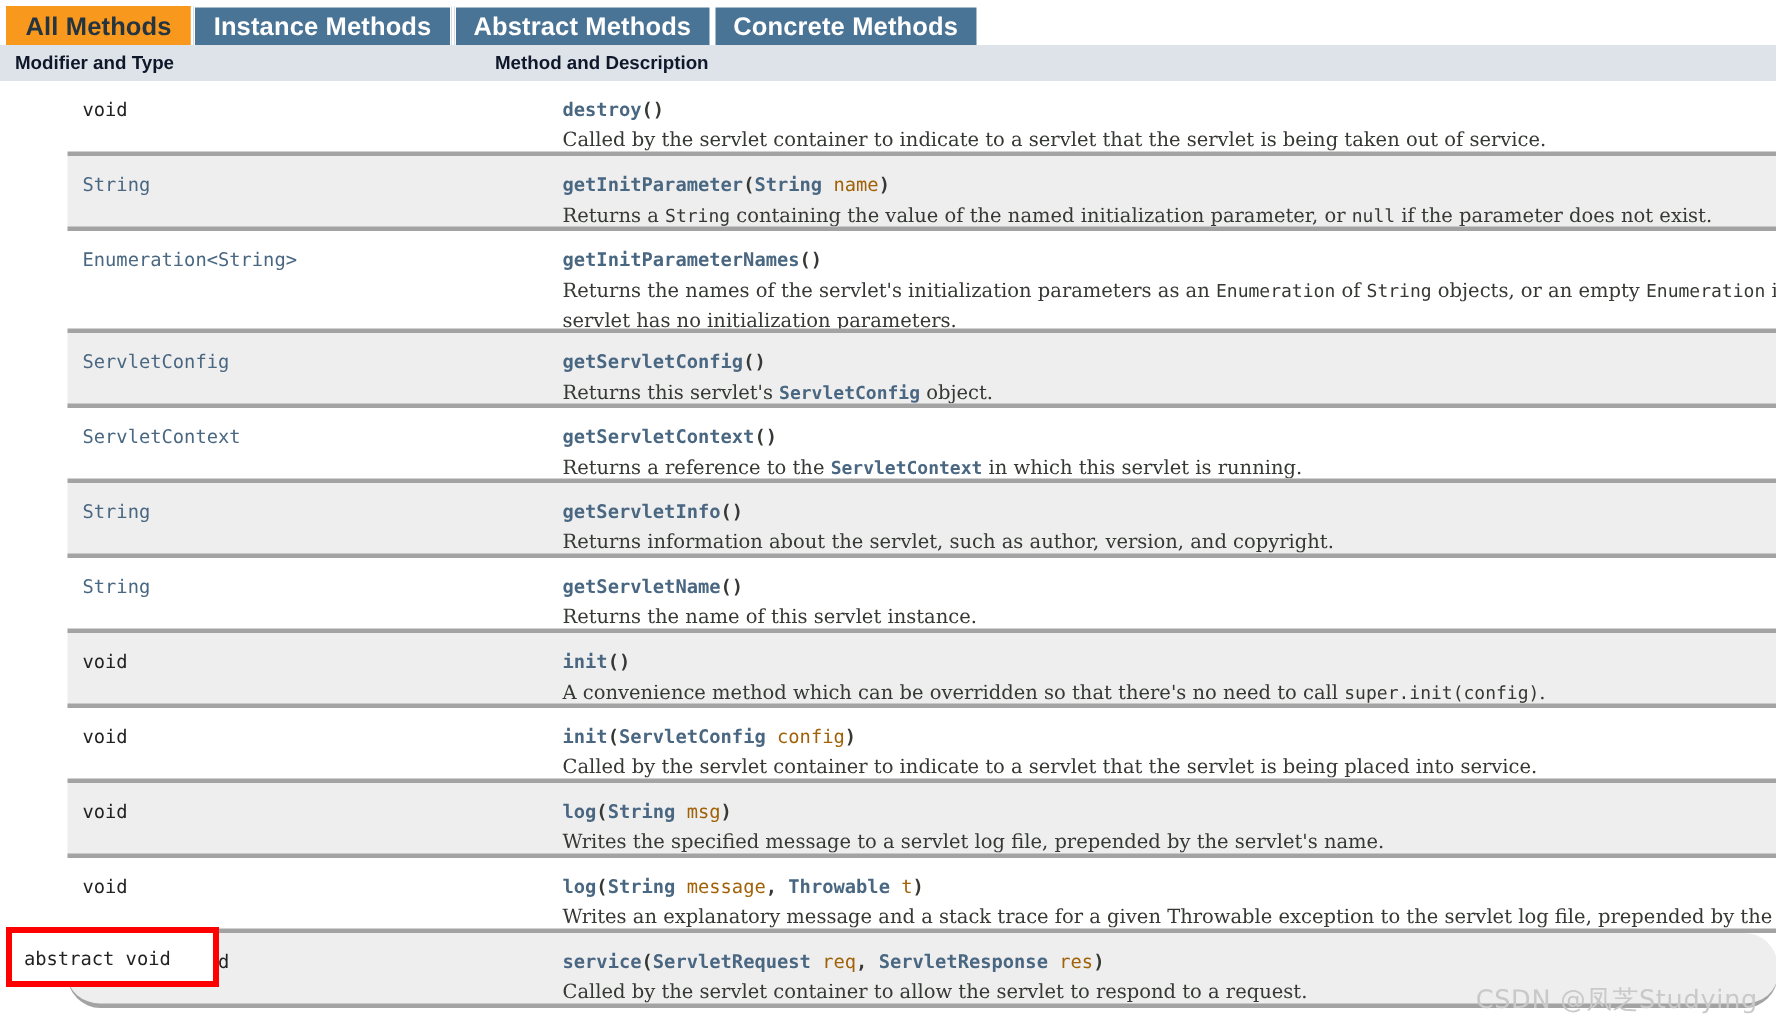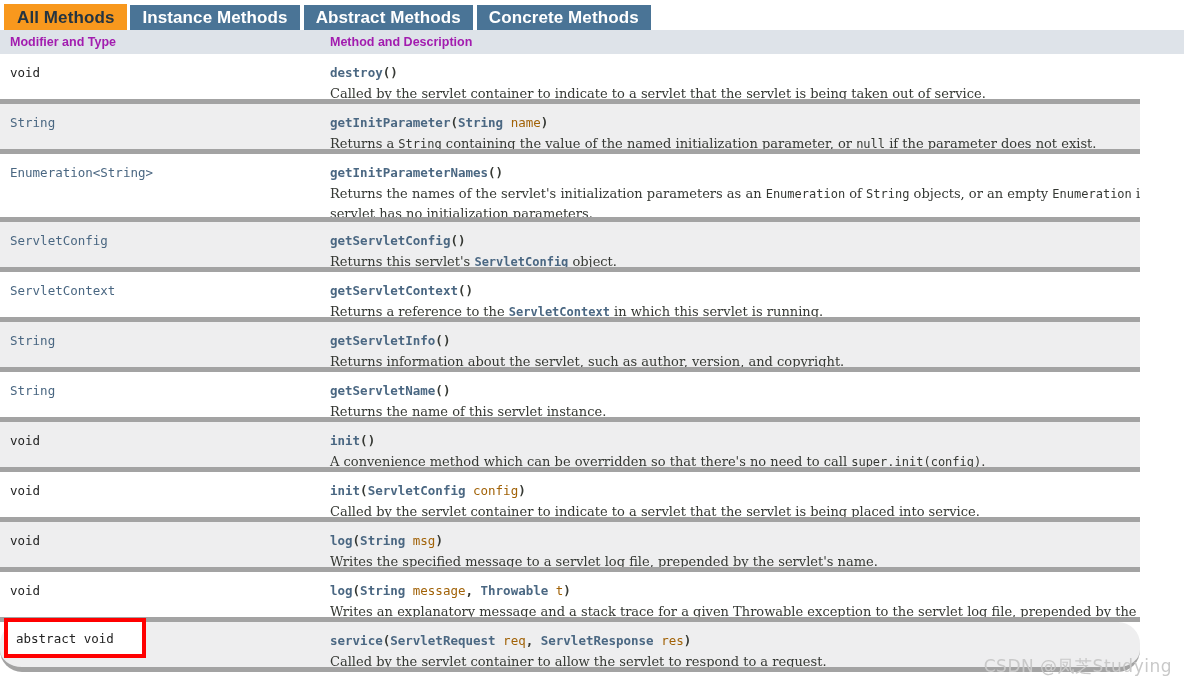--- a/index.html
+++ b/index.html
@@ -62,41 +62,42 @@
     background: #dee3e9;
     box-sizing: border-box;
   }
   .colhead .ch {
     position: absolute;
     top: 0;
     height: 40px;
     line-height: 24px;
     font-size: 12.5px;
     font-weight: bold;
-    color: #a21caf;
+    color: #0f172a;
     white-space: nowrap;
   }
   .colhead .ch-mod { left: 10px; }
   .colhead .ch-meth { left: 330px; }
 
   
   .tbody {
     position: absolute;
     left: 0;
     top: 54px;
     width: 1184px;
     height: 630px;
     overflow: hidden;
   }
   .row {
     position: relative;
     width: 1140px;
     box-sizing: border-box;
-    border-bottom: 5px solid #a3a3a3;
-    overflow: hidden;
+    border-bottom: 3px solid #a3a3a3;
+    overflow: hidden;
+    margin-left: 45px;
   }
   .row.alt { background: #eeeeef; }
   .row.plain { background: #ffffff; }
 
   .cell-mod {
     position: absolute;
     left: 10px;
     top: 11px;
     width: 310px;
     font-family: "DejaVu Sans Mono", "Liberation Mono", monospace;

